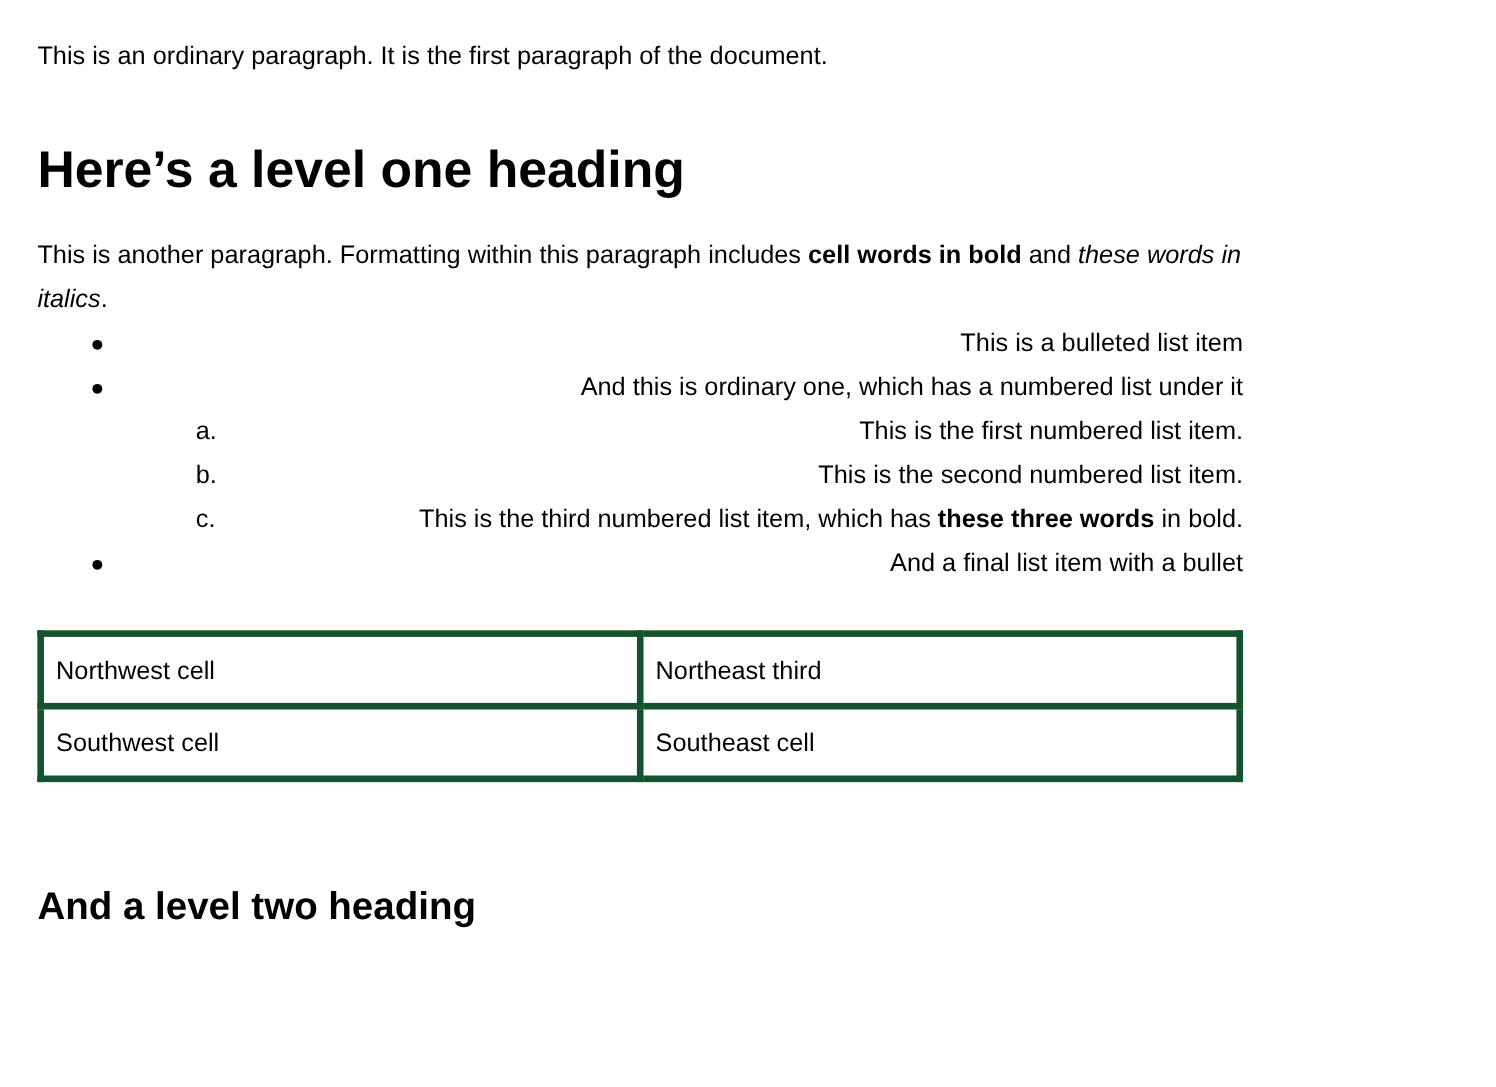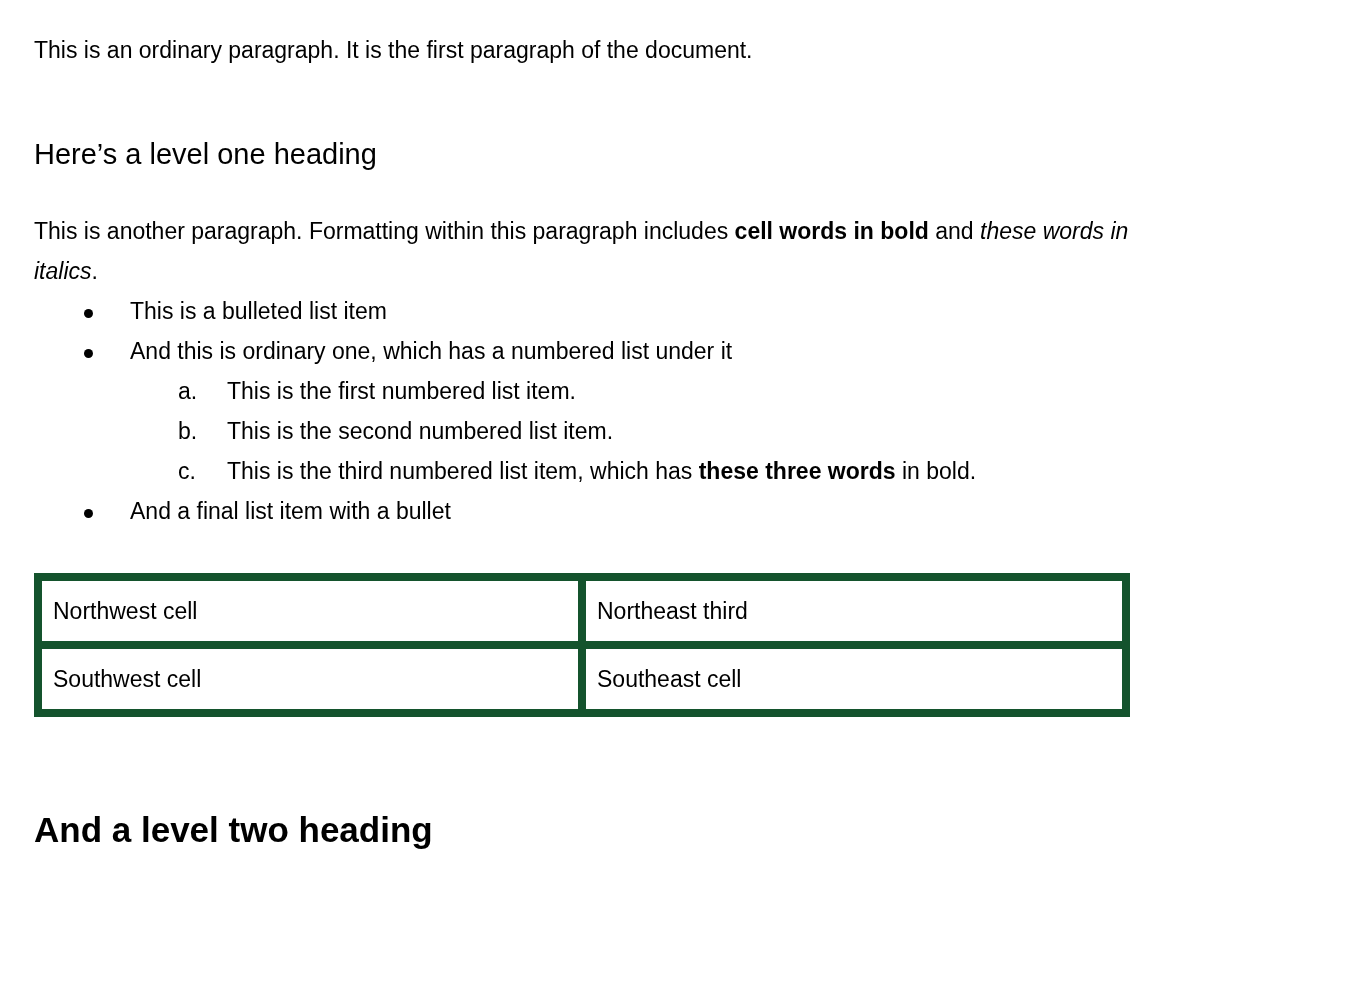--- a/index.html
+++ b/index.html
@@ -18,36 +18,37 @@
   }
   .page {
     box-sizing: border-box;
     width: 1208px;
     min-height: 988px;
     padding: 30px 78px 0 34px;
   }
   p { margin: 0; }
 
   h1 {
-    font-size: 29px;
+    font-size: 47px;
     line-height: 54px;
-    font-weight: 400;
+    font-weight: 700;
     margin: 57px 0 30px 0;
   }
   h2 {
     font-size: 35px;
     line-height: 42px;
     font-weight: 700;
     margin: 92px 0 25px 0;
   }
 
   ul.doc-list {
     list-style: none;
     margin: 0;
     padding: 0;
+    text-align: right;
   }
   ul.doc-list li {
     position: relative;
     margin: 0;
   }
   li.level1 { padding-left: 96px; }
   li.level2 { padding-left: 193px; }
 
   .dot {
     position: absolute;
@@ -64,21 +65,21 @@
     top: 0;
   }
 
   table.doc-table {
     width: 100%;
     margin-top: 42px;
     border-collapse: collapse;
   }
   table.doc-table td {
     width: 50%;
-    border: 8px solid #14532d;
+    border: 6px solid #14532d;
     padding: 10px 11px;
     vertical-align: middle;
   }
 
   strong { font-weight: 700; }
   em { }
 </style>
 </head>
 <body>
 

